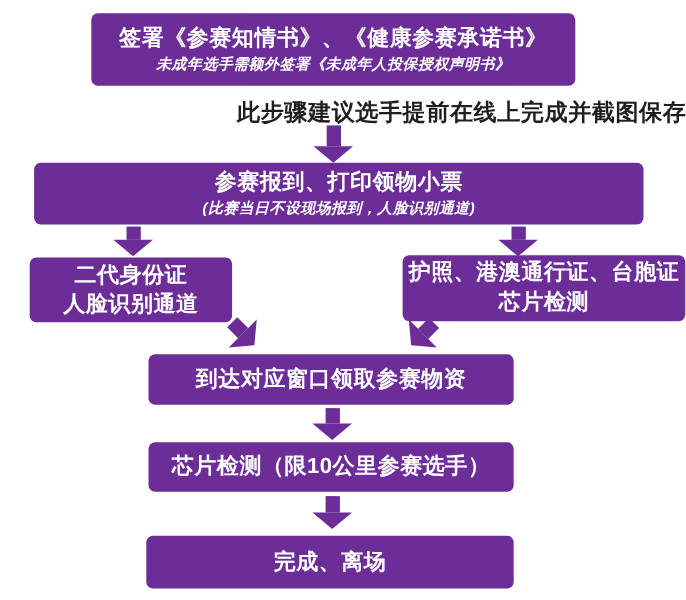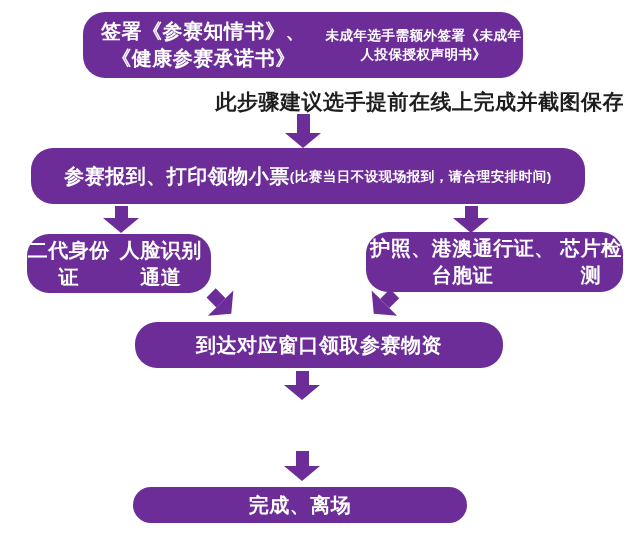--- a/index.html
+++ b/index.html
@@ -8,31 +8,31 @@
     width: 624px;
     height: 545px;
     background: var(--background, #ffffff);
     font-family: "Liberation Sans", sans-serif;
     overflow: hidden;
   }
   .node {
     position: absolute;
     background: var(--node_fill, #6D2D98);
     color: var(--node_text, #ffffff);
-    border-radius: 22px;
+    border-radius: 6px;
     display: flex;
-    flex-direction: row;
+    flex-direction: column;
     justify-content: center;
     align-items: center;
     text-align: center;
     font-weight: 700;
     box-sizing: border-box;
   }
   .node-title { font-size: 20px; line-height: 27px; letter-spacing: 0.5px; }
-  .node-sub   { font-size: 13.5px; line-height: 19px; letter-spacing: 0.5px; }
+  .node-sub   { font-size: 13.5px; line-height: 19px; letter-spacing: 0.5px; font-style: italic; }
   .node-line  { font-size: 20px; line-height: 27px; letter-spacing: 0.5px; }
   .note {
     position: absolute;
     left: 0; top: 88px; width: 624px;
     text-align: right;
     font-size: 21px;
     font-weight: 700;
     color: var(--note_text, #1e1e1e);
     letter-spacing: 0.5px;
   }
@@ -65,21 +65,21 @@
 
   <div class="note">此步骤建议选手提前在线上完成并截图保存</div>
 
   <div class="arrow" style="left:285px; top:114px;">
     <div class="stem" style="height:19px;"></div>
     <div class="head"></div>
   </div>
 
   <div class="node" style="left:31px; top:148px; width:554px; height:56px;text-align:right;">
     <div class="node-title">参赛报到、打印领物小票</div>
-    <div class="node-sub">(比赛当日不设现场报到，请合理安排时间)</div>
+    <div class="node-sub">(比赛当日不设现场报到，人脸识别通道)</div>
   </div>
 
   <div class="arrow" style="left:103px; top:206px;">
     <div class="stem" style="height:12px;"></div>
     <div class="head"></div>
   </div>
 
   <div class="arrow" style="left:453px; top:206px;">
     <div class="stem" style="height:12px;"></div>
     <div class="head"></div>
@@ -98,32 +98,35 @@
   <div class="arrow diag-right" style="left:203px; top:289px;">
     <div class="stem" style="height:14px;"></div>
     <div class="head"></div>
   </div>
 
   <div class="arrow diag-left" style="left:366px; top:289px;">
     <div class="stem" style="height:14px;"></div>
     <div class="head"></div>
   </div>
 
-  <div class="node" style="left:135px; top:322px; width:368px; height:46px;text-align:center;">
+  <div class="node" style="left:135px; top:322px; width:332px; height:46px;text-align:center;">
     <div class="node-title">到达对应窗口领取参赛物资</div>
   </div>
 
   <div class="arrow" style="left:284px; top:371px;">
     <div class="stem" style="height:14px;"></div>
     <div class="head"></div>
   </div>
 
+  <div class="node" style="left:135px; top:402px; width:332px; height:45px;">
+    <div class="node-title">芯片检测（限10公里参赛选手）</div>
+  </div>
 
   <div class="arrow" style="left:284px; top:451px;">
     <div class="stem" style="height:15px;"></div>
     <div class="head"></div>
   </div>
 
-  <div class="node" style="left:133px; top:487px; width:334px; height:36px;">
+  <div class="node" style="left:133px; top:487px; width:334px; height:48px;">
     <div class="node-title">完成、离场</div>
   </div>
 
 </div>
 
 </body></html>

